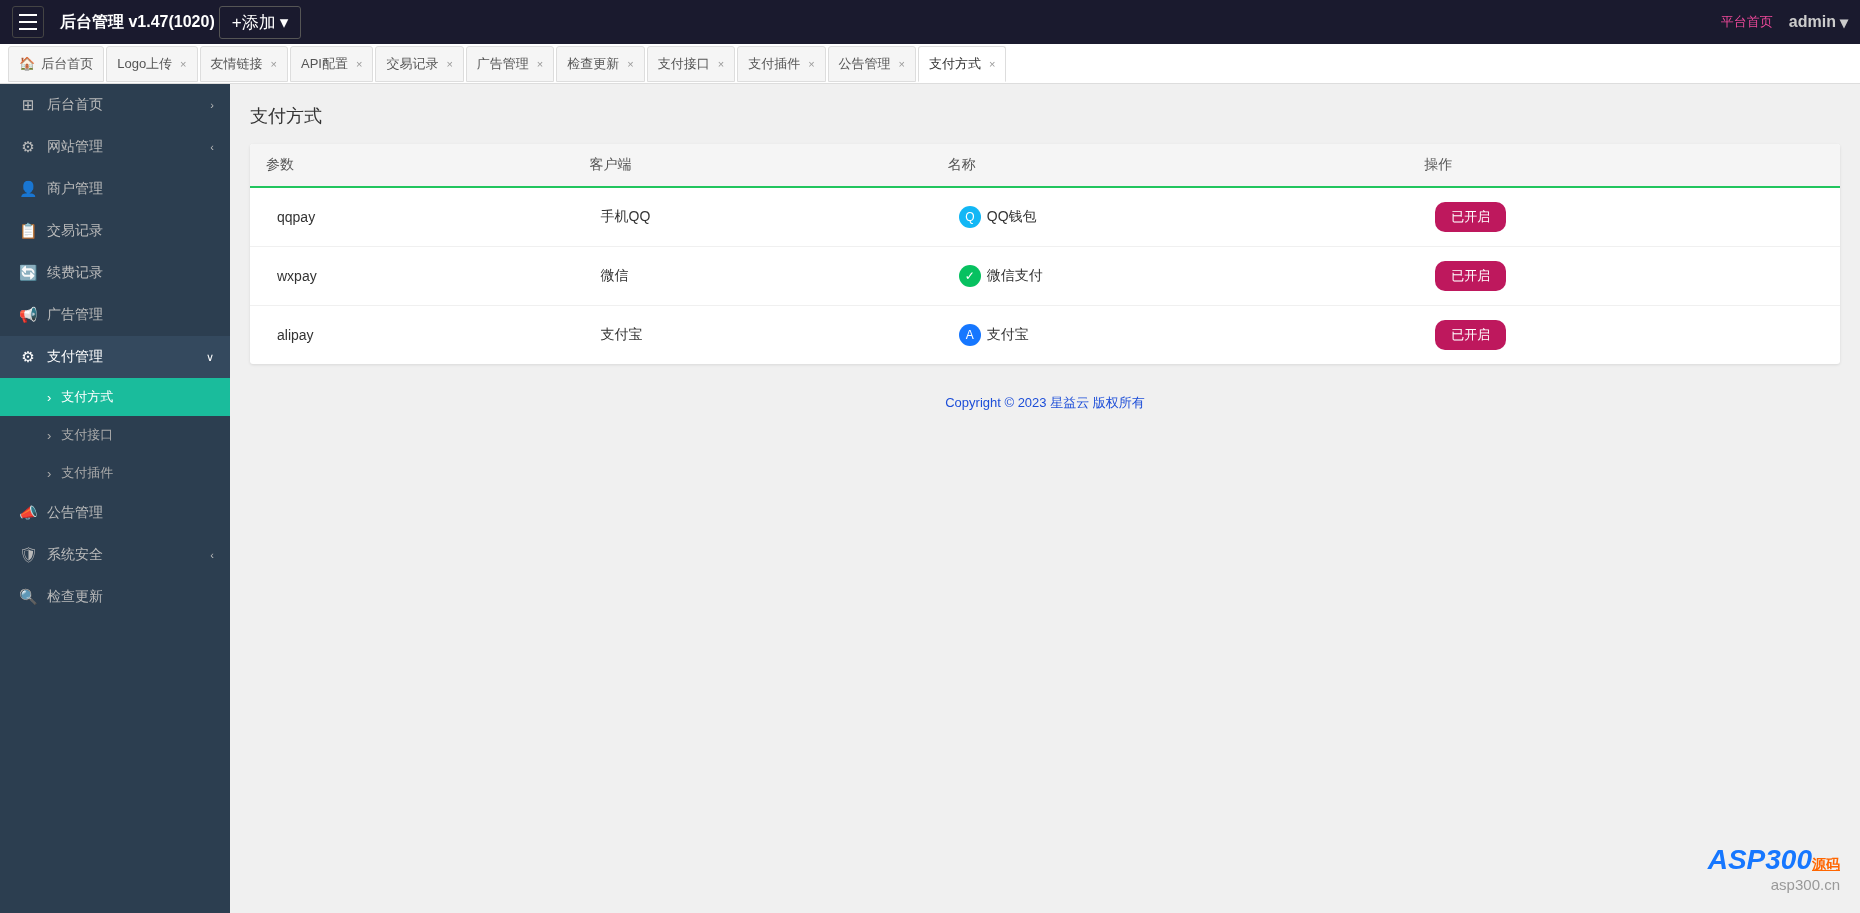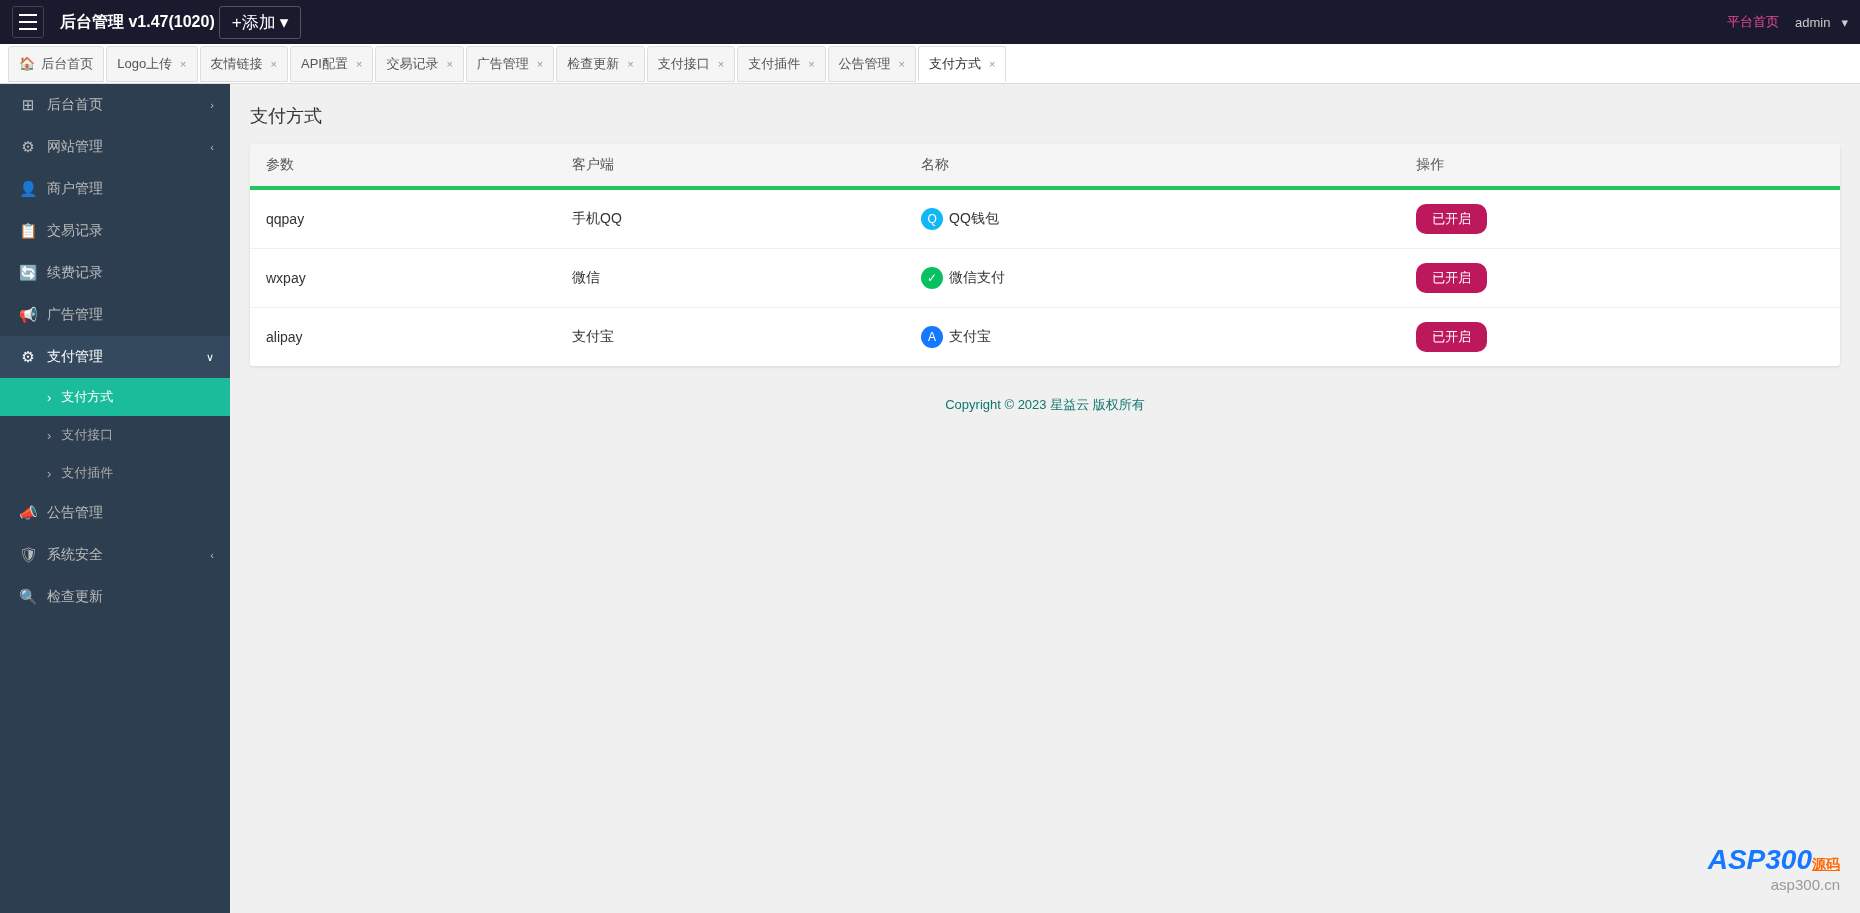--- a/index.html
+++ b/index.html
@@ -40,21 +40,21 @@
       display: flex; align-items: center; gap: 4px;
     }
     .top-header .right-btns {
       margin-left: auto;
       display: flex; align-items: center; gap: 16px;
     }
     .top-header .right-btns a {
       color: #ec4899; text-decoration: none; font-size: 13px;
     }
     .admin-btn {
-      color: #ccc; font-size: 13px; display: flex; align-items: center; gap: 11px; cursor: pointer;
+      color: #ccc; font-size: 16px; display: flex; align-items: center; gap: 4px; cursor: pointer; font-weight: bold;
     }
 
     
     .tab-bar {
       background: #fff;
       height: 40px;
       display: flex;
       align-items: center;
       border-bottom: 1px solid #ddd;
       flex-shrink: 0;
@@ -162,25 +162,25 @@
       border-radius: 3px;
       overflow: hidden;
       box-shadow: 0 1px 3px rgba(0,0,0,0.1);
     }
     .data-table th {
       background: #f5f5f5;
       padding: 12px 16px;
       text-align: left;
       font-weight: normal;
       color: #555;
-      border-bottom: 4px solid #22c55e;
+      border-bottom: 2px solid #22c55e;
       font-size: 14px;
     }
     .data-table td {
-      padding: 14px 16px;
+      padding: 14px 27px;
       border-bottom: 1px solid #f0f0f0;
       color: #333;
       font-size: 14px;
     }
     .data-table tr:last-child td { border-bottom: none; }
 
     .btn-enabled {
       background: #be185d;
       color: #fff;
       border: none;
@@ -204,21 +204,21 @@
       font-size: 12px;
       color: #fff;
       flex-shrink: 0;
     }
     .payment-icon.qq { background: #12b7f5; }
     .payment-icon.wechat { background: #07c160; }
     .payment-icon.alipay { background: #1677ff; }
 
     .footer-text {
       text-align: center;
-      color: #0f766e;
+      color: #1d4ed8;
       font-size: 13px;
       margin-top: 30px;
     }
 
     
     .watermark {
       position: fixed;
       bottom: 20px;
       right: 20px;
       text-align: right;

